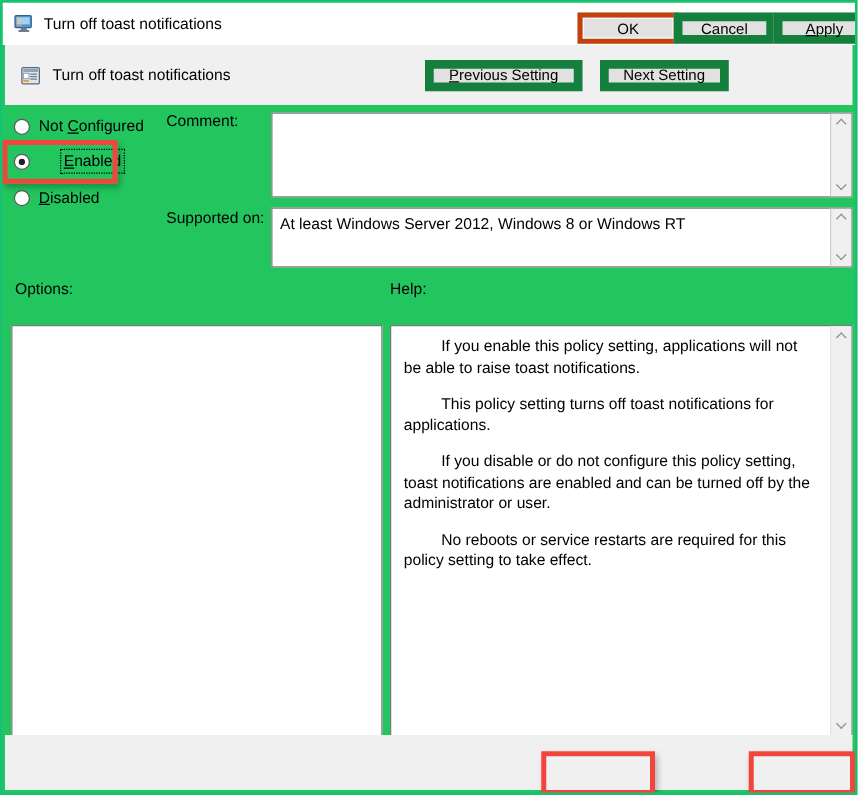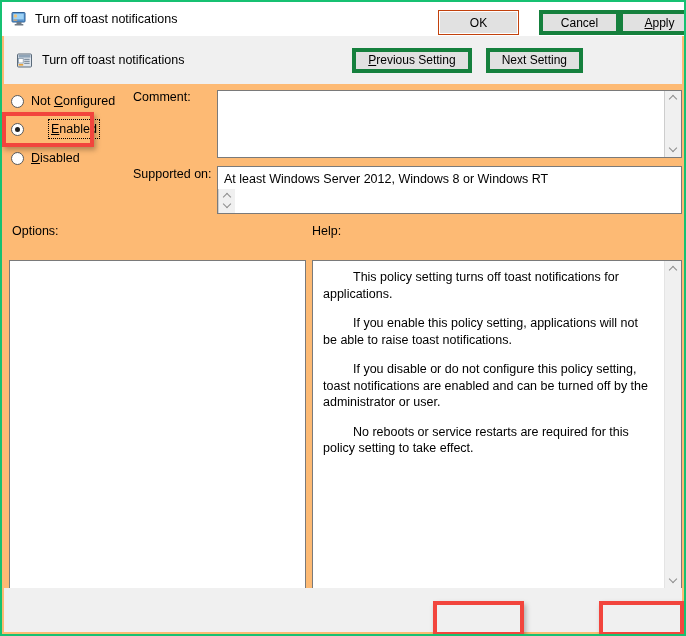--- a/index.html
+++ b/index.html
@@ -13,21 +13,21 @@
     color: #1a1a1a;
     -webkit-font-smoothing: antialiased;
   }
 
   #window {
     position: relative;
     width: 686px;
     height: 636px;
     box-sizing: border-box;
     border: 2px solid #16c172;
-    background: #fdba74;
+    background: #22c55e;
     overflow: hidden;
   }
 
   
   #titlebar {
     position: absolute;
     left: 0; top: 0;
     width: 682px;
     height: 34px;
     background: #ffffff;
@@ -99,21 +99,21 @@
     margin-left: auto;
     margin-right: 99px;
     display: flex;
     gap: 14px;
   }
   .btn {
     font-family: "Liberation Sans", sans-serif;
     font-size: 12px;
     color: #000000;
     background: #e1e1e1;
-    border: 4px solid #15803d;
+    border: 7px solid #15803d;
     box-sizing: border-box;
     height: 25px;
     padding: 0 12px;
     display: inline-flex;
     align-items: center;
     justify-content: center;
     white-space: nowrap;
     cursor: default;
   }
   .acc { text-decoration: underline; }
@@ -169,21 +169,21 @@
   #supported-label { left: 131px; top: 165px; }
 
   .textbox {
     position: absolute;
     background: #ffffff;
     border: 1px solid #7a7a7a;
     box-sizing: border-box;
     display: flex;
   }
   #comment-box   { left: 215px; top: 88px; width: 465px; height: 68px; }
-  #supported-box { left: 215px; top: 164px; width: 465px; height: 48px; flex-direction: column; }
+  #supported-box { left: 215px; top: 164px; width: 465px; height: 48px; }
 
   .tb-text {
     flex: 1 1 auto;
     padding: 4px 6px;
     font-size: 12.5px;
     color: #000000;
     line-height: 16px;
     overflow: hidden;
     white-space: nowrap;
   }
@@ -267,22 +267,23 @@
   .footer-btn {
     position: absolute;
     top: 8px;
     width: 81px; height: 25px;
   }
   #ok-button     { left: 436px; }
   #cancel-button { left: 537px; }
   #apply-button  { left: 617px; }
 
   #ok-button {
-    border: 1px solid #c2410c;
+    border: 4px solid #c2410c;
     box-shadow: inset 0 0 0 1px #ffffff;
+    margin-left: 24px;
   }
 
   
   .annot {
     position: absolute;
     border: 4px solid #f2453d;
     box-sizing: border-box;
     pointer-events: none;
     box-shadow: 2px 3px 5px rgba(0,0,0,0.28);
   }
@@ -375,22 +376,22 @@
       <div class="chev down"></div>
     </div>
   </div>
 
   <div class="field-label" id="options-label">Options:</div>
   <div class="panel" id="options-panel"></div>
 
   <div class="field-label" id="help-label">Help:</div>
   <div class="panel" id="help-panel">
     <div id="help-text">
+      <p>If you enable this policy setting, applications will not be able to raise toast notifications.</p>
       <p>This policy setting turns off toast notifications for applications.</p>
-      <p>If you enable this policy setting, applications will not be able to raise toast notifications.</p>
       <p>If you disable or do not configure this policy setting, toast notifications are enabled and can be turned off by the administrator or user.</p>
       <p>No reboots or service restarts are required for this policy setting to take effect.</p>
     </div>
     <div id="help-scroll">
       <div class="chev"></div>
       <div class="chev down"></div>
     </div>
   </div>
 
   <div id="footer"></div>

